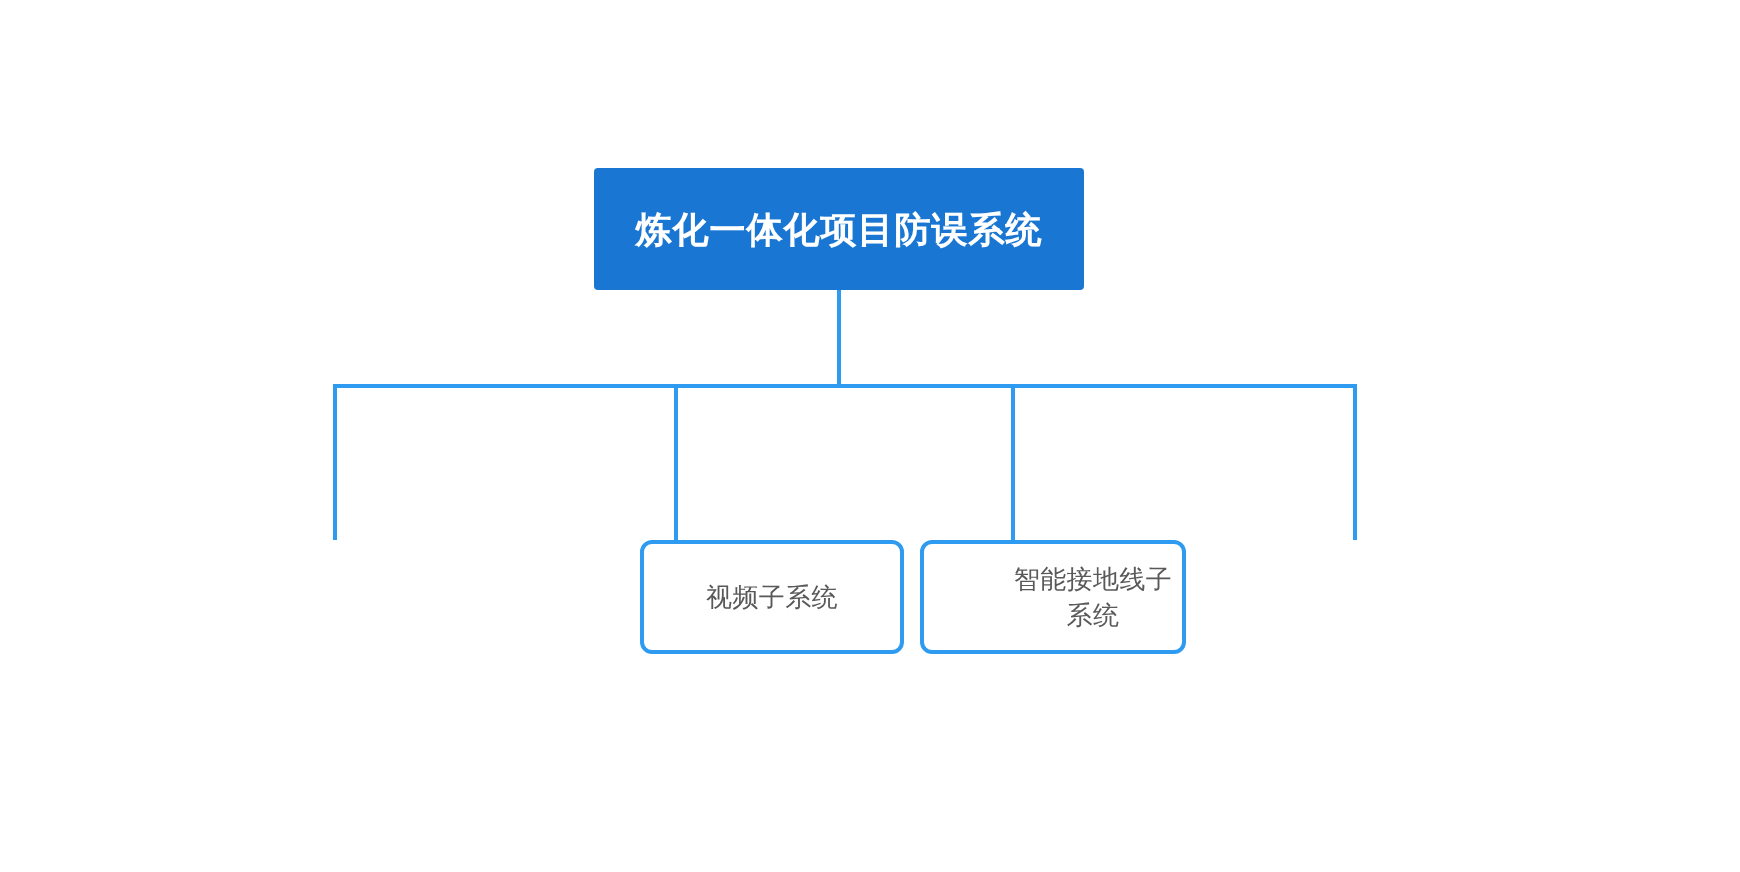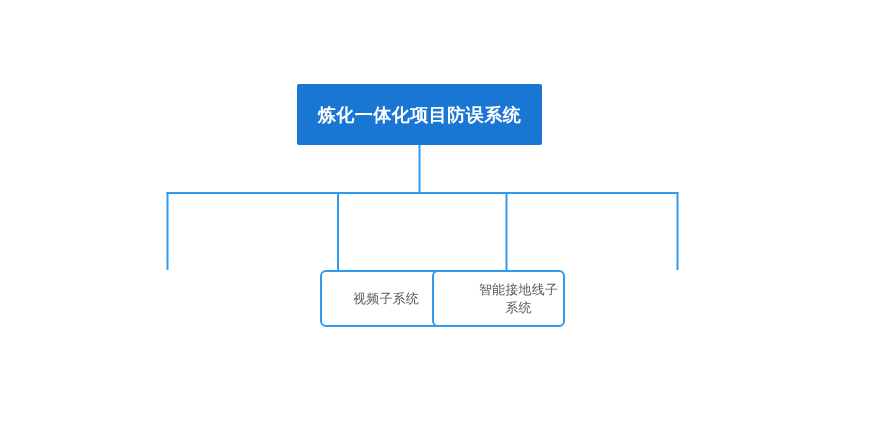--- a/index.html
+++ b/index.html
@@ -60,21 +60,21 @@
     height: 57px;
     background: var(--child-fill);
     border: 2px solid var(--child-border);
     border-radius: 6px;
     color: var(--child-text);
     font-size: 13px;
     letter-spacing: 0.2px;
   }
   .node-child-1 { left: 102px; width: 131px; }
   .node-child-2 { left: 288px; width: 132px; margin-left: 32px; }
-  .node-child-3 { left: 432px; width: 133px; padding-left: 40px; }
+  .node-child-3 { left: 460px; width: 133px; padding-left: 40px; }
   .node-child-4 { left: 613px; width: 130px; }
   .node-label { display: inline-block; }
 </style>
 </head>
 <body>
 
 <div class="canvas">
 
   <svg class="connectors" viewBox="0 0 870 436" xmlns="http://www.w3.org/2000/svg">
 

